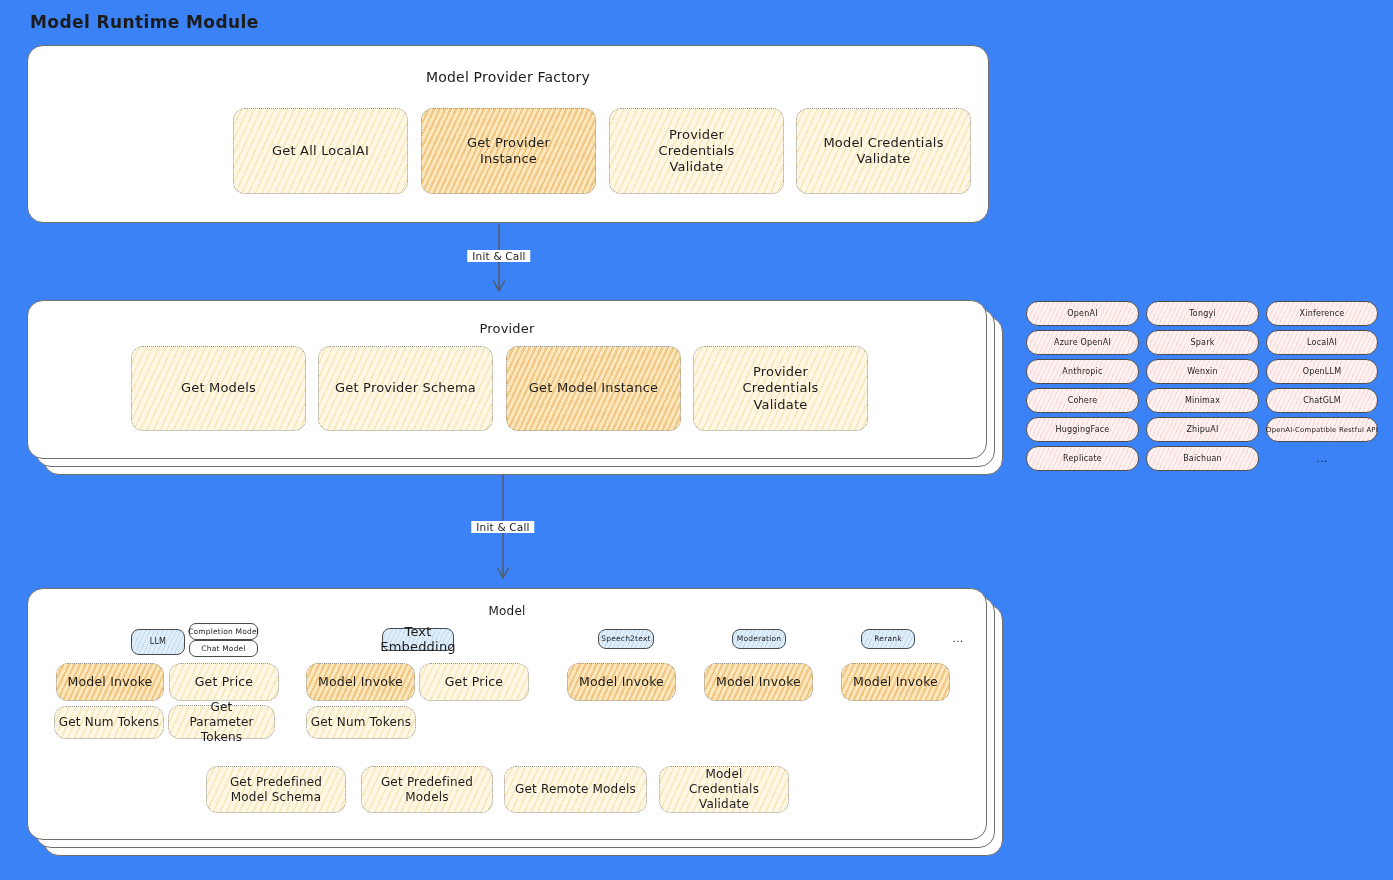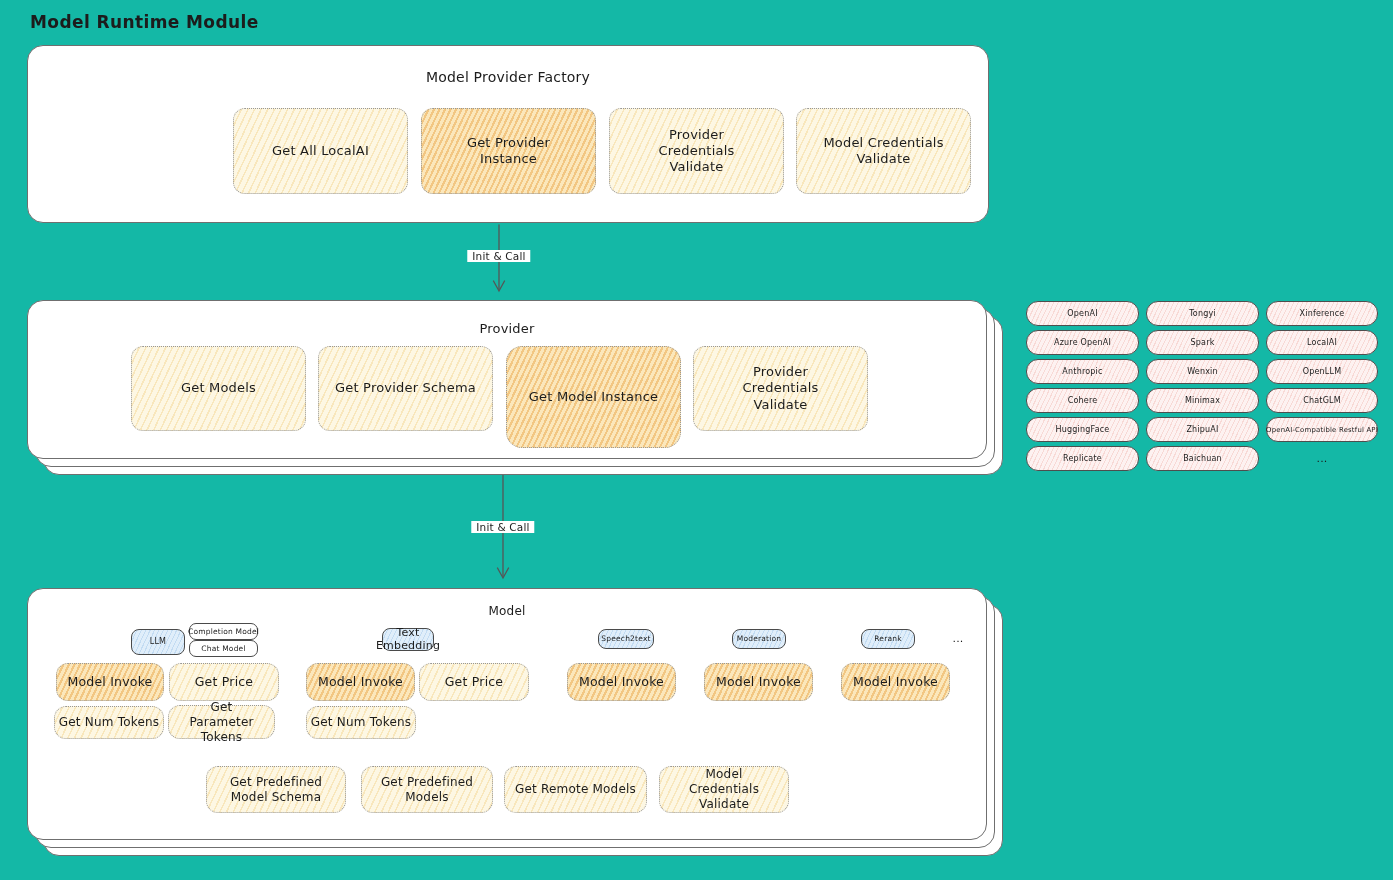--- a/index.html
+++ b/index.html
@@ -1,17 +1,17 @@
 <!DOCTYPE html>
 <html><head>
 <meta charset="utf-8">
 <style>
   html,body{margin:0;padding:0;background:#ffffff;}
   body{font-family:"DejaVu Sans",sans-serif;color:#1c1c1c;}
-  #canvas{position:relative;width:1393px;height:880px;background:#14b8a6;overflow:hidden;letter-spacing:.2px;}
+  #canvas{position:relative;width:1393px;height:880px;background:#3b82f6;overflow:hidden;letter-spacing:.2px;}
 
   .abs{position:absolute;}
   .center{display:flex;align-items:center;justify-content:center;text-align:center;}
 
   
   .card{background:#fff;border:1.6px solid #6f6f6f;border-radius:16px;}
   .layer{background:#fff;border:1.4px solid #6f6f6f;border-radius:16px;}
   .card-title{position:absolute;left:0;right:0;text-align:center;font-size:14px;}
 
   
@@ -63,21 +63,21 @@
   </div>
 
   <div class="abs arrow-label" style="left:499px;top:250px;transform:translateX(-50%);">Init &amp; Call</div>
 
   <div class="abs layer" style="left:43px;top:316px;width:958px;height:157px;"></div>
   <div class="abs layer" style="left:35px;top:308px;width:958px;height:157px;"></div>
   <div class="abs card" style="left:27px;top:300px;width:958px;height:157px;">
     <div class="card-title" style="top:20px;font-size:13px;">Provider</div>
     <div class="abs op center" style="left:103px;top:45px;width:175px;height:85px;padding:0 14px;box-sizing:border-box;">Get Models</div>
     <div class="abs op center" style="left:290px;top:45px;width:175px;height:85px;padding:0 14px;box-sizing:border-box;">Get Provider Schema</div>
-    <div class="abs op hl center" style="left:478px;top:45px;width:175px;height:102px;padding:4px 14px;box-sizing:border-box;border-radius:16px;">Get Model Instance</div>
+    <div class="abs op hl center" style="left:478px;top:45px;width:175px;height:85px;padding:4px 14px;box-sizing:border-box;">Get Model Instance</div>
     <div class="abs op center" style="left:665px;top:45px;width:175px;height:85px;padding:0 20px;box-sizing:border-box;">Provider Credentials Validate</div>
   </div>
 
   <div class="abs" style="left:1026px;top:301px;width:353px;display:grid;grid-template-columns:113px 113px 112px;grid-auto-rows:25px;column-gap:7px;row-gap:4px;">
     <div class="pill center">OpenAI</div>
     <div class="pill center">Tongyi</div>
     <div class="pill center">Xinference</div>
     <div class="pill center">Azure OpenAI</div>
     <div class="pill center">Spark</div>
     <div class="pill center">LocalAI</div>
@@ -98,21 +98,21 @@
   <div class="abs arrow-label" style="left:503px;top:521px;transform:translateX(-50%);">Init &amp; Call</div>
 
   <div class="abs layer" style="left:43px;top:604px;width:958px;height:250px;"></div>
   <div class="abs layer" style="left:35px;top:596px;width:958px;height:250px;"></div>
   <div class="abs card" style="left:27px;top:588px;width:958px;height:250px;">
     <div class="card-title" style="top:15px;font-size:12px;">Model</div>
 
     <div class="abs tab center" style="left:103px;top:40px;width:52px;height:24px;">LLM</div>
     <div class="abs subtab center" style="left:161px;top:34px;width:67px;height:15px;">Completion Model</div>
     <div class="abs subtab center" style="left:161px;top:51px;width:67px;height:15px;">Chat Model</div>
-    <div class="abs tab center" style="left:354px;top:39px;width:52px;height:23px;padding:0 6px;box-sizing:border-box;font-size:11px;">Text Embedding</div>
+    <div class="abs tab center" style="left:354px;top:39px;width:72px;height:23px;padding:0 6px;box-sizing:border-box;font-size:13px;">Text Embedding</div>
     <div class="abs tab center" style="left:570px;top:40px;width:54px;height:18px;font-size:7.5px;">Speech2text</div>
     <div class="abs tab center" style="left:704px;top:40px;width:52px;height:18px;font-size:7.5px;">Moderation</div>
     <div class="abs tab center" style="left:833px;top:40px;width:52px;height:18px;font-size:7.5px;">Rerank</div>
     <div class="abs ellipsis-txt center" style="left:918px;top:40px;width:24px;height:18px;">...</div>
 
     <div class="abs op hl center" style="left:28px;top:74px;width:106px;height:36px;font-size:12.5px;">Model Invoke</div>
     <div class="abs op center" style="left:141px;top:74px;width:108px;height:36px;font-size:12.5px;">Get Price</div>
     <div class="abs op hl center" style="left:278px;top:74px;width:107px;height:36px;font-size:12.5px;">Model Invoke</div>
     <div class="abs op center" style="left:391px;top:74px;width:108px;height:36px;font-size:12.5px;">Get Price</div>
     <div class="abs op hl center" style="left:539px;top:74px;width:107px;height:36px;font-size:12.5px;">Model Invoke</div>

